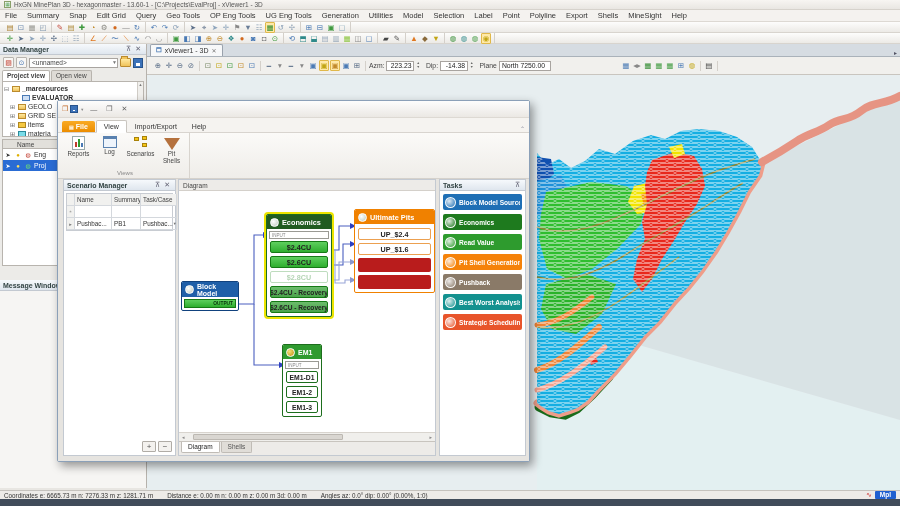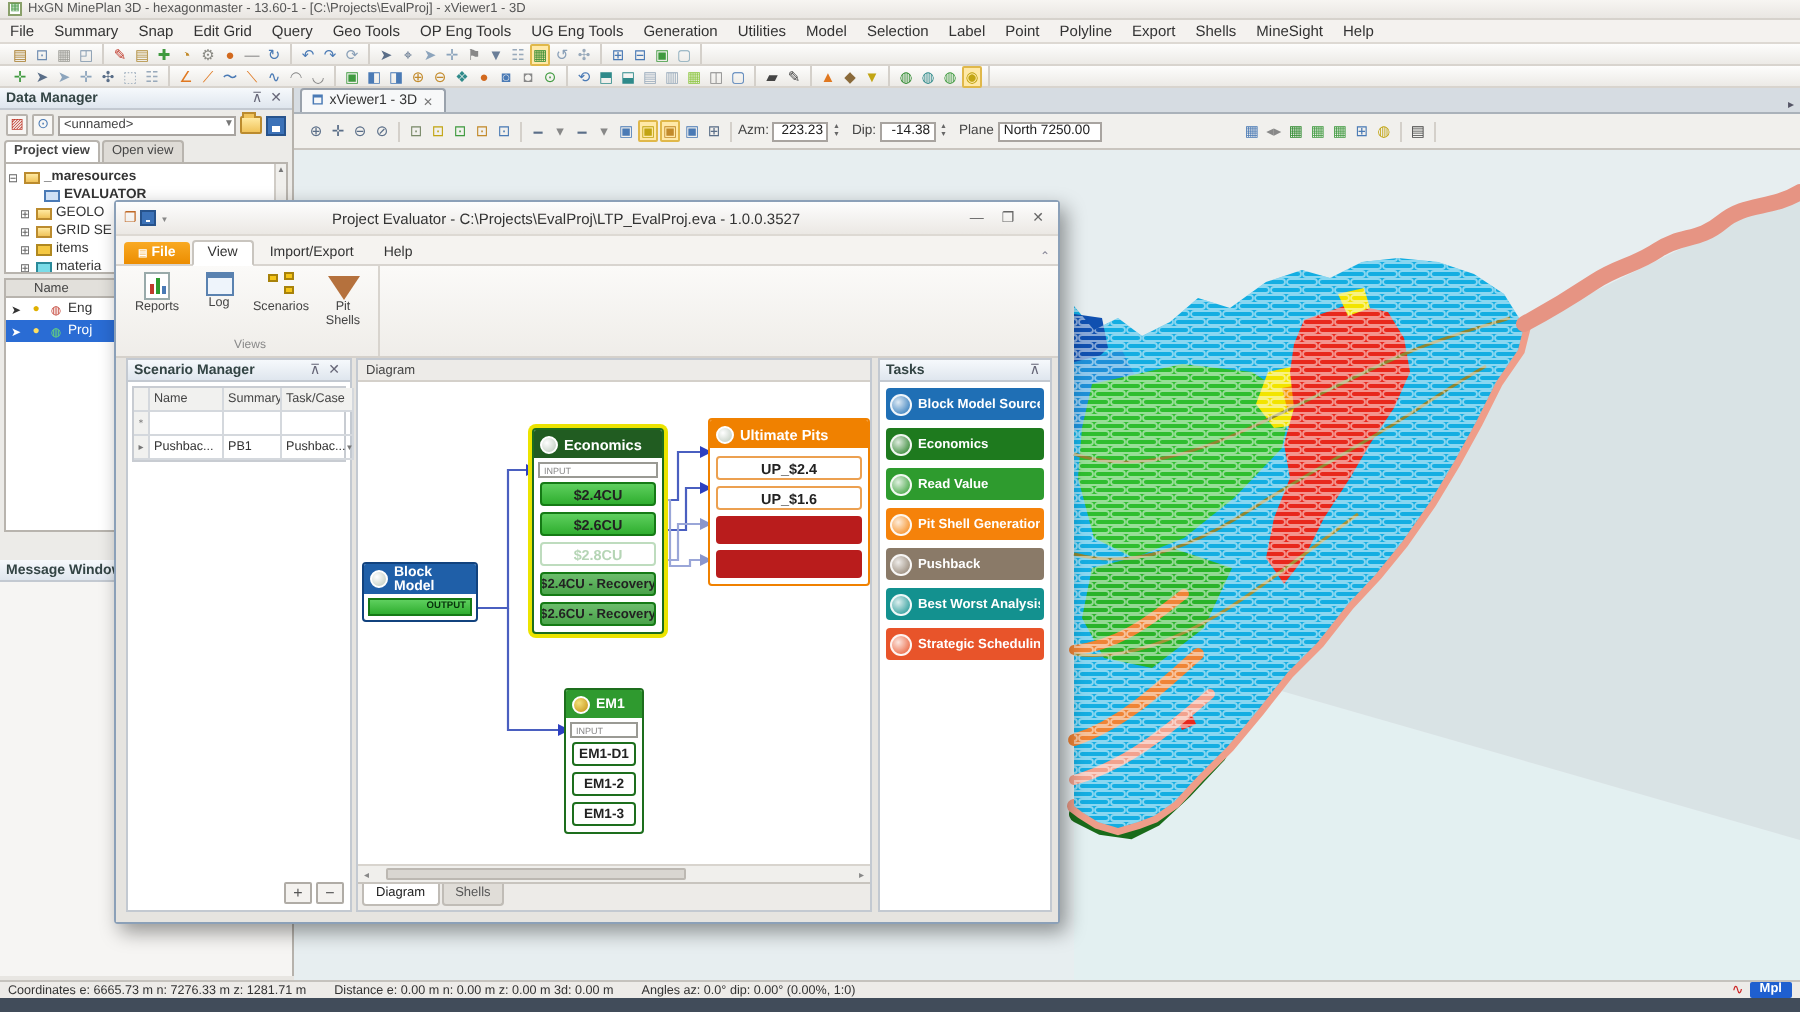--- a/index.html
+++ b/index.html
@@ -482,21 +482,20 @@
     </div>
   </div>
 
   <div class="evalwin">
     <div class="ew-title">
       <span class="qat">
         <span style="color:#c06a28">❐</span>
         <span class="save-ic" style="width:8px;height:8px"></span>
         <span style="font-size:4px;color:#888">▼</span>
       </span>
-      <span class="t">Project Evaluator - C:\Projects\EvalProj\LTP_EvalProj.eva - 1.0.0.3527</span>
       <span class="wbtn">—</span>
       <span class="wbtn">❐</span>
       <span class="wbtn">✕</span>
     </div>
     <div class="ew-tabs">
       <span class="ew-tab file">
         <span style="font-size:5px">▤</span>
         <span>File</span>
       </span>
       <span class="ew-tab act">View</span>

